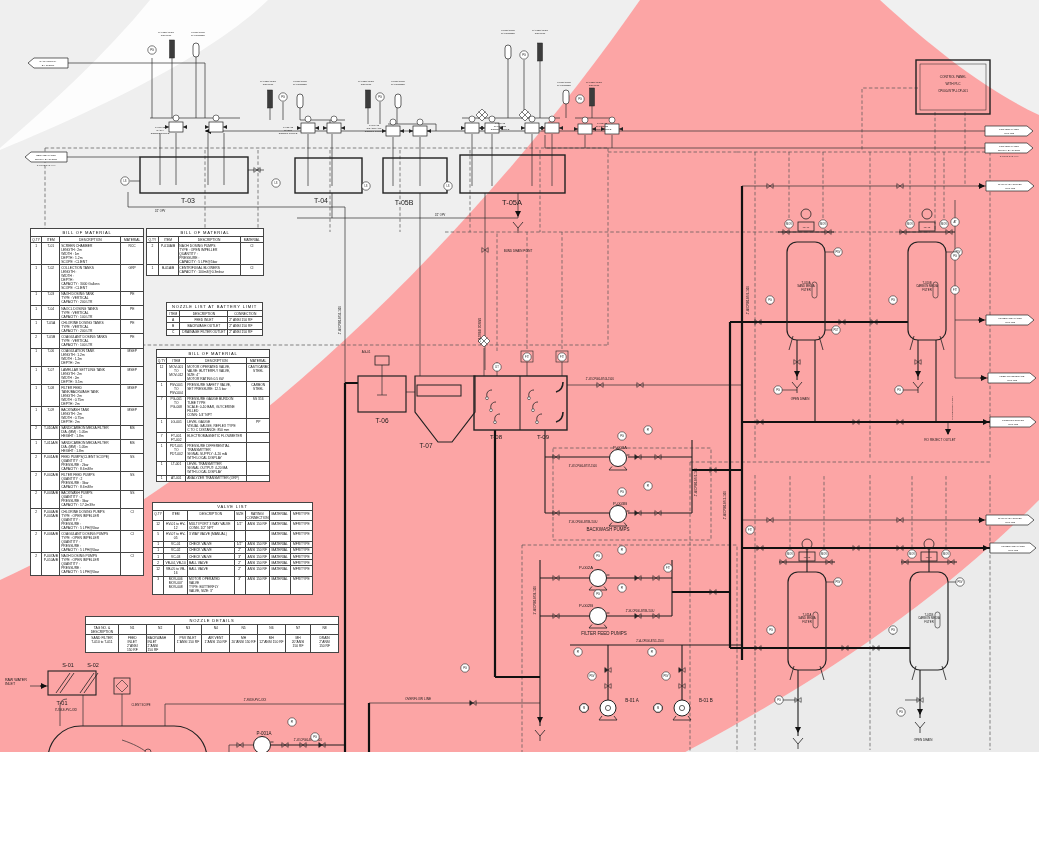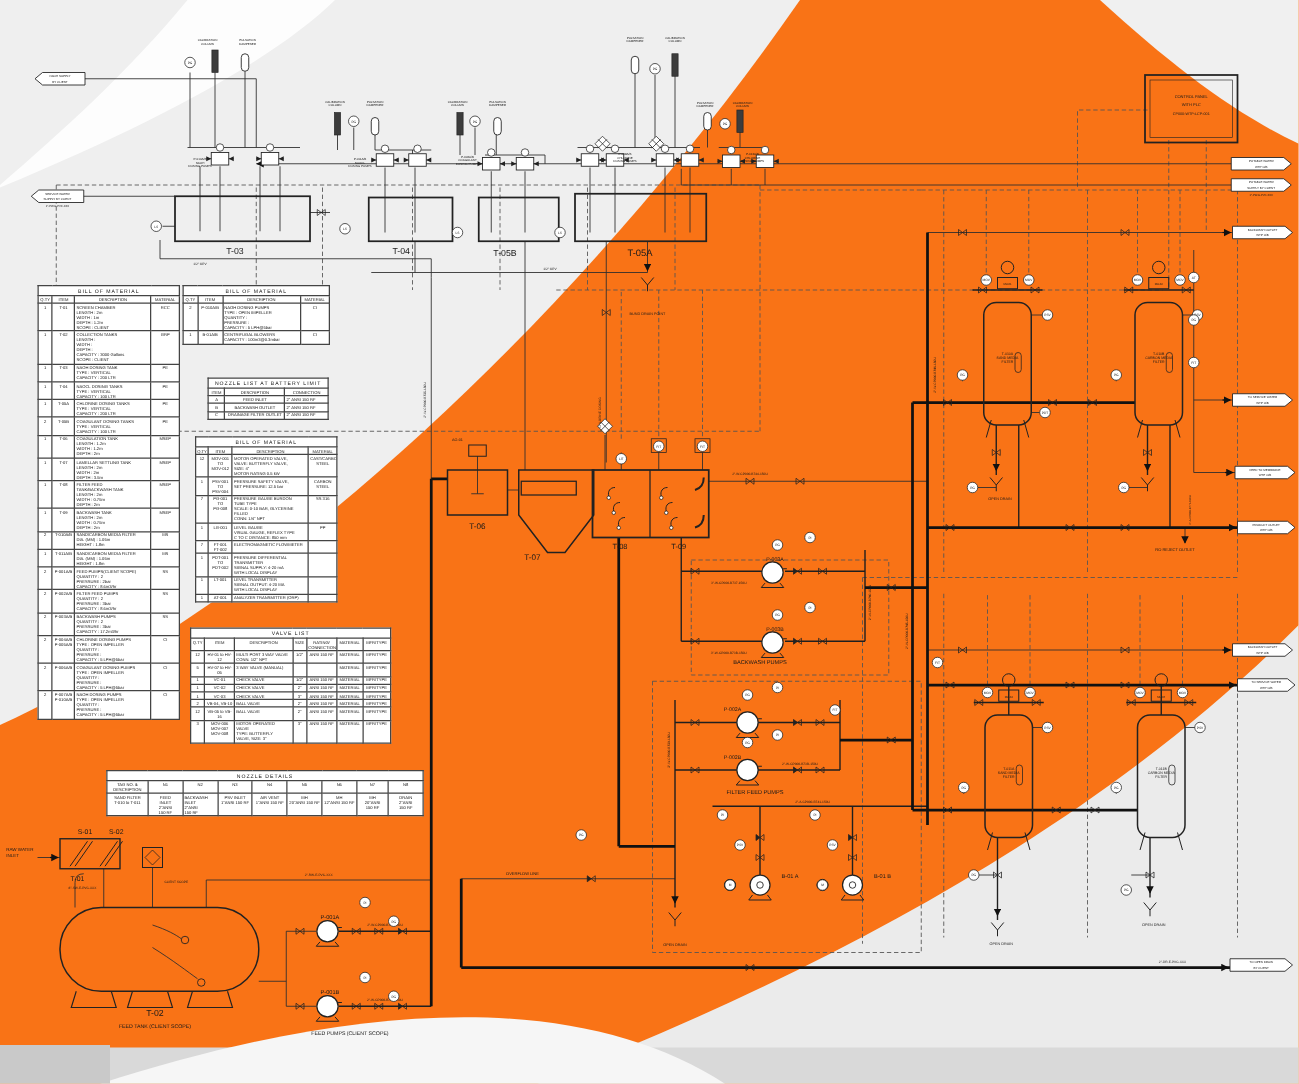--- a/index.html
+++ b/index.html
@@ -1,16 +1,16 @@
 <!DOCTYPE html>
 <html><head>
 <meta charset="utf-8">
 <style>
   html,body{margin:0;padding:0;background:#fff}
-  .stage{position:relative;width:1039px;height:867px;background:#f97316;overflow:hidden;font-family:"Liberation Sans",sans-serif}
+  .stage{position:relative;width:1039px;height:752px;background:#fca5a5;overflow:hidden;font-family:"Liberation Sans",sans-serif}
   #dwg{position:absolute;left:0;top:0}
   #dwg text{font-family:"Liberation Sans",sans-serif;fill:#1a1a1a}
   .pthin path{stroke:#2e2e2e;stroke-width:.7;fill:none}
   .pmed  path{stroke:#1f1f1f;stroke-width:1.1;fill:none}
   .pbold path{stroke:#111;stroke-width:2.2;fill:none}
   .pdash path,.pdash rect{stroke:#555;stroke-width:.7;fill:none;stroke-dasharray:3.5 2.2}
   .parr path{stroke:#111;stroke-width:1;fill:none}
   .eq path,.eq rect,.eq circle,.eq ellipse{stroke:#222;fill:none}
   .tbl{position:absolute;background:#fff;color:#111;z-index:3}
   .tbl table{border-collapse:collapse;width:100%;table-layout:fixed}

